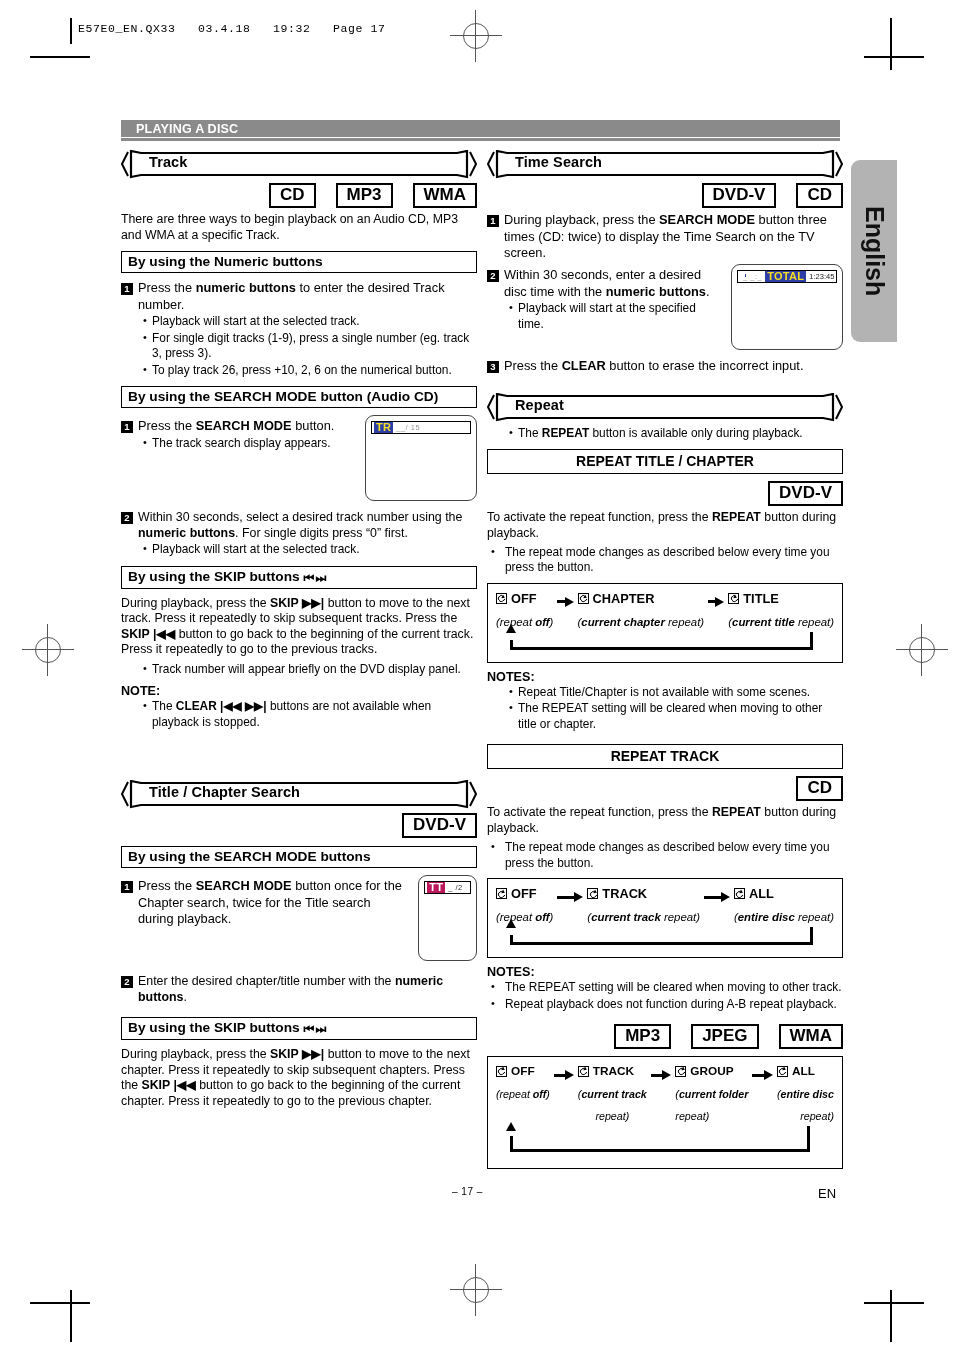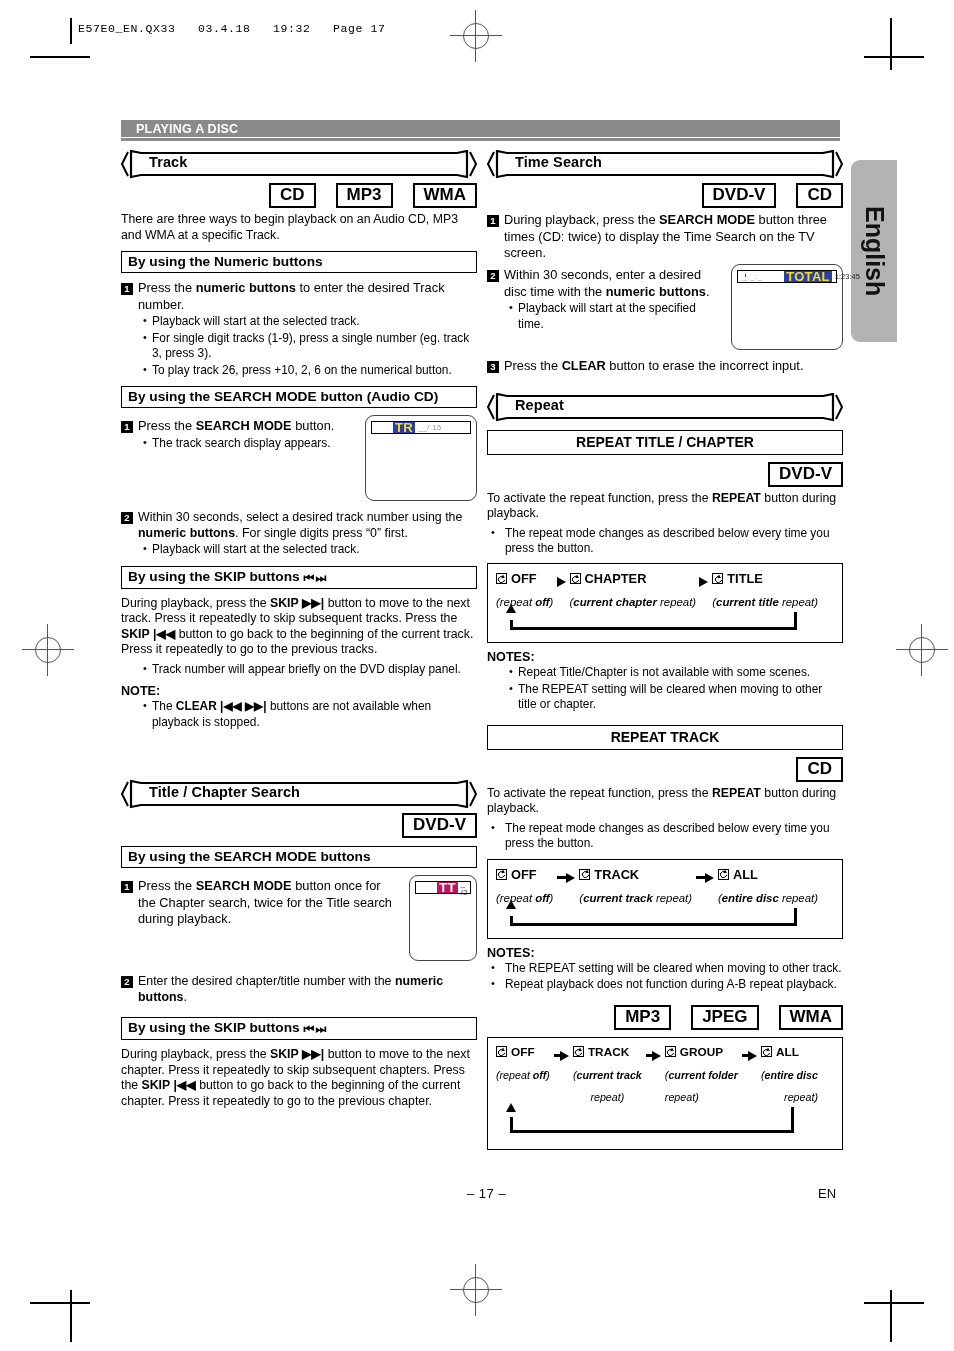--- a/index.html
+++ b/index.html
@@ -117,22 +117,22 @@
   
   .osd {
     width:112px; height:86px; border:1.4px solid #444; border-radius:9px;
     background:#fff; position:relative; padding:5px;
   }
   .osd .bar {
     height:13px; border:1.3px solid #000; background:#fff;
     display:flex; align-items:center; padding:0 2px; gap:3px;
   }
   .tag {
-    font-size:13px; font-weight:bold; line-height:9px;
-    padding:1px 2px; letter-spacing:0.3px;margin-left:19px;
+    font-size:11px; font-weight:bold; line-height:9px;
+    padding:1px 2px; letter-spacing:0.3px;
   }
   .tag.blue { background:#2d3fa5; color:#f5dd22; }
   .tag.grey { background:#be185d; color:#fff; }
   .tag.total { background:#2d3fa5; color:#f5dd22; }
   .clockic {
     width:11px; height:10px; background:#2d3fa5; display:inline-block;
     position:relative; border-radius:1px;
   }
   .clockic:after {
     content:""; position:absolute; left:2px; top:1.5px; width:7px; height:7px;
@@ -142,21 +142,21 @@
     content:""; position:absolute; left:5px; top:3px; width:1px; height:3px;
     background:#2d3fa5; z-index:2;
   }
   .osdtxt { font-size:7.5px; color:#999; letter-spacing:0.5px; }
   .osdtxt.dark { color:#333; }
   .osdnum { font-size:7.5px; color:#222; }
 
   .row2 { display:flex; gap:10px; align-items:flex-start; }
 
   
-  .flowbox { border:1.6px solid #000; padding:7px 24px 10px 8px; margin-top:7px; position:relative; background:#fff; }
+  .flowbox { border:1.6px solid #000; padding:7px 8px 10px 8px; margin-top:7px; position:relative; background:#fff; }
   .flowrow { display:flex; align-items:center; justify-content:space-between; }
   .fnode { text-align:left; }
   .fnode .ftop { font-size:12.8px; font-weight:bold; white-space:nowrap; display:flex; align-items:center; gap:4px; }
   .fnode .fsub { font-size:11.4px; white-space:nowrap; margin-top:10px;font-style:italic; }
   .farrow { flex:1 1 auto; height:10px; position:relative; margin:0 4px; align-self:flex-start; margin-top:6px; }
   .farrow .shaft { position:absolute; left:0; top:3.5px; height:3px; right:8px; background:#000; }
   .farrow .head {
     position:absolute; right:0; top:0px; width:0; height:0;
     border-top:5.5px solid transparent; border-bottom:5.5px solid transparent;
     border-left:9px solid #000;
@@ -181,21 +181,21 @@
   .repic:after {
     content:""; position:absolute; left:5.2px; top:0.6px; width:0; height:0;
     border-left:3px solid #000; border-top:2px solid transparent; border-bottom:2px solid transparent;
     transform: rotate(25deg);
   }
 
   
   .skipg { display:inline-block; letter-spacing:-1px; font-size:12px; vertical-align:-1px; }
 
   
-  .pagenum { position:absolute; left:467px; top:1186px; font-size:13px; letter-spacing:0.5px; }
+  .pagenum { position:absolute; left:452px; top:1186px; font-size:10px; letter-spacing:0.5px; }
   .encode  { position:absolute; left:818px; top:1186px; font-size:13px; font-weight:normal; }
 </style>
 </head>
 <body>
 
 <div class="hdrbar-l"></div>
 <div class="filehdr">E57E0_EN.QX33   03.4.18   19:32   Page 17</div>
 
 <div class="reg" style="left:450px; top:10px;">
   <div class="h"></div>
@@ -392,20 +392,23 @@
 
     <div class="ribbon" style="margin-top:18px;">
       <svg width="356" height="29" viewBox="0 0 356 29">
         <path d="M20,3 L336,3 L346,1 L346,27 L336,25 L20,25 L10,27 L10,1 Z" fill="#ffffff" stroke="#000" stroke-width="2.2" stroke-linejoin="miter"></path>
         <path d="M7,2 L1,14 L7,26" fill="none" stroke="#000" stroke-width="2"></path>
         <path d="M349,2 L355,14 L349,26" fill="none" stroke="#000" stroke-width="2"></path>
       </svg>
       <div class="rtitle">Repeat</div>
     </div>
 
+    <ul class="bul ind">
+      <li><span>The </span><b>REPEAT</b><span> button is available only during playback.</span></li>
+    </ul>
 
     <div class="subhead center">REPEAT TITLE / CHAPTER</div>
     <div class="badges">
       <div class="badge">DVD-V</div>
     </div>
     <p class="body"><span>To activate the repeat function, press the </span><b>REPEAT</b><span> button during playback.</span></p>
     <ul class="bul wide noind" style="padding-left:4px;">
       <li>The repeat mode changes as described below every time you press the button.</li>
     </ul>
 

